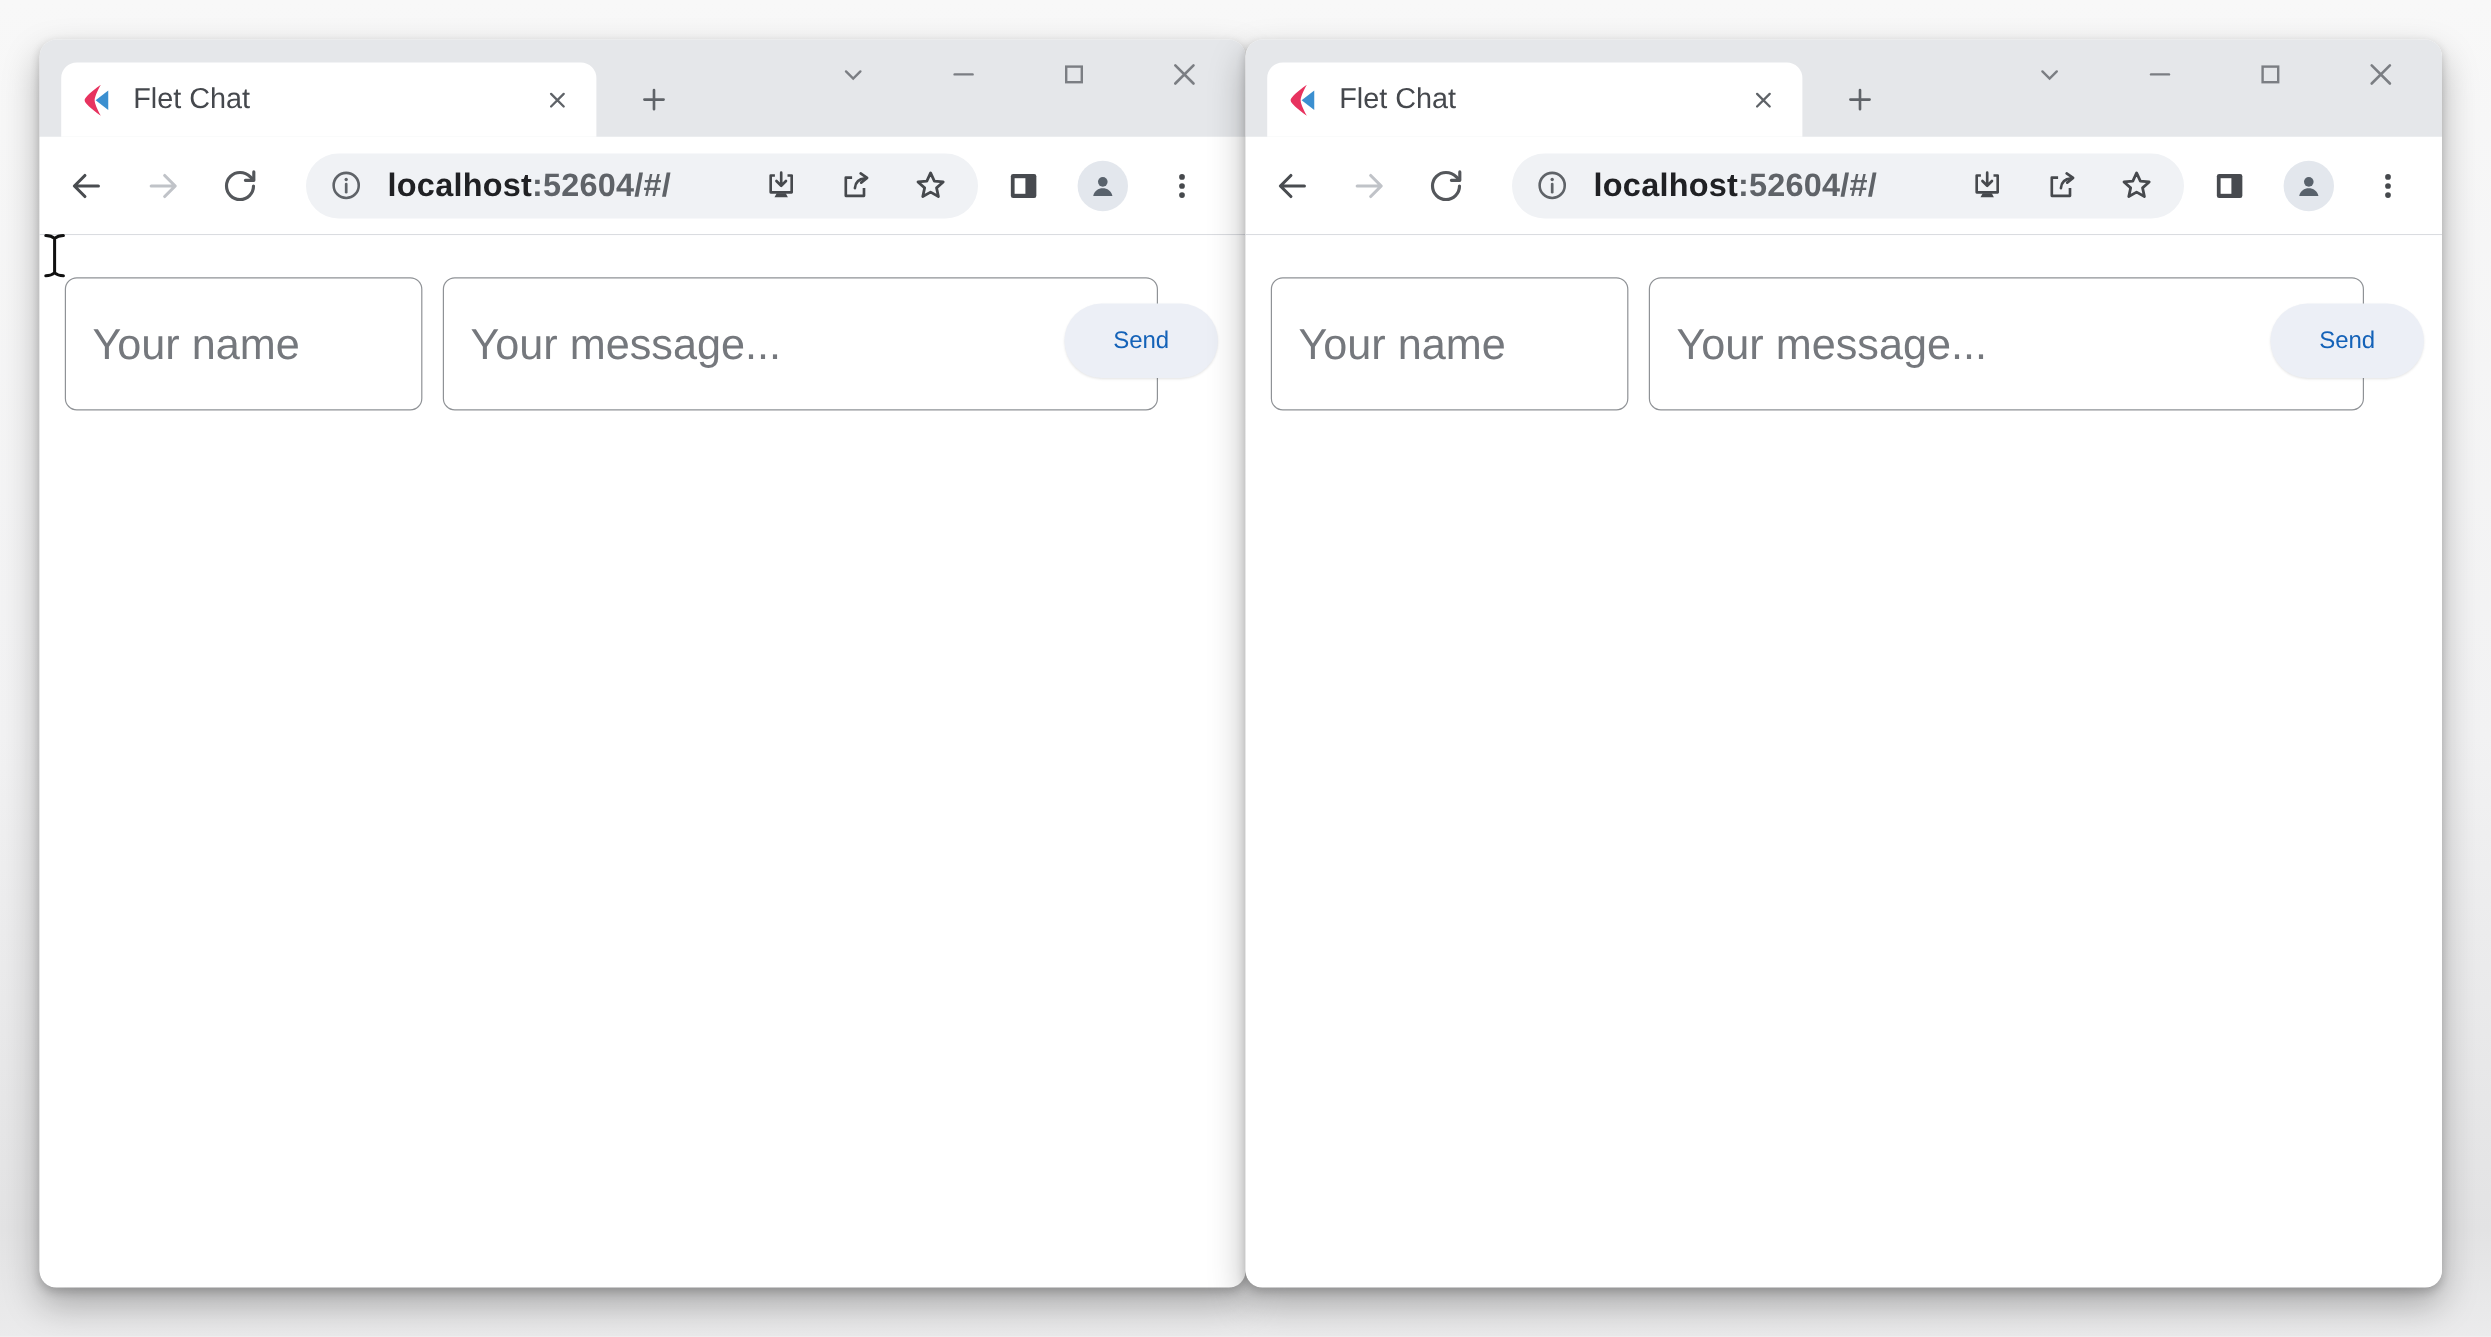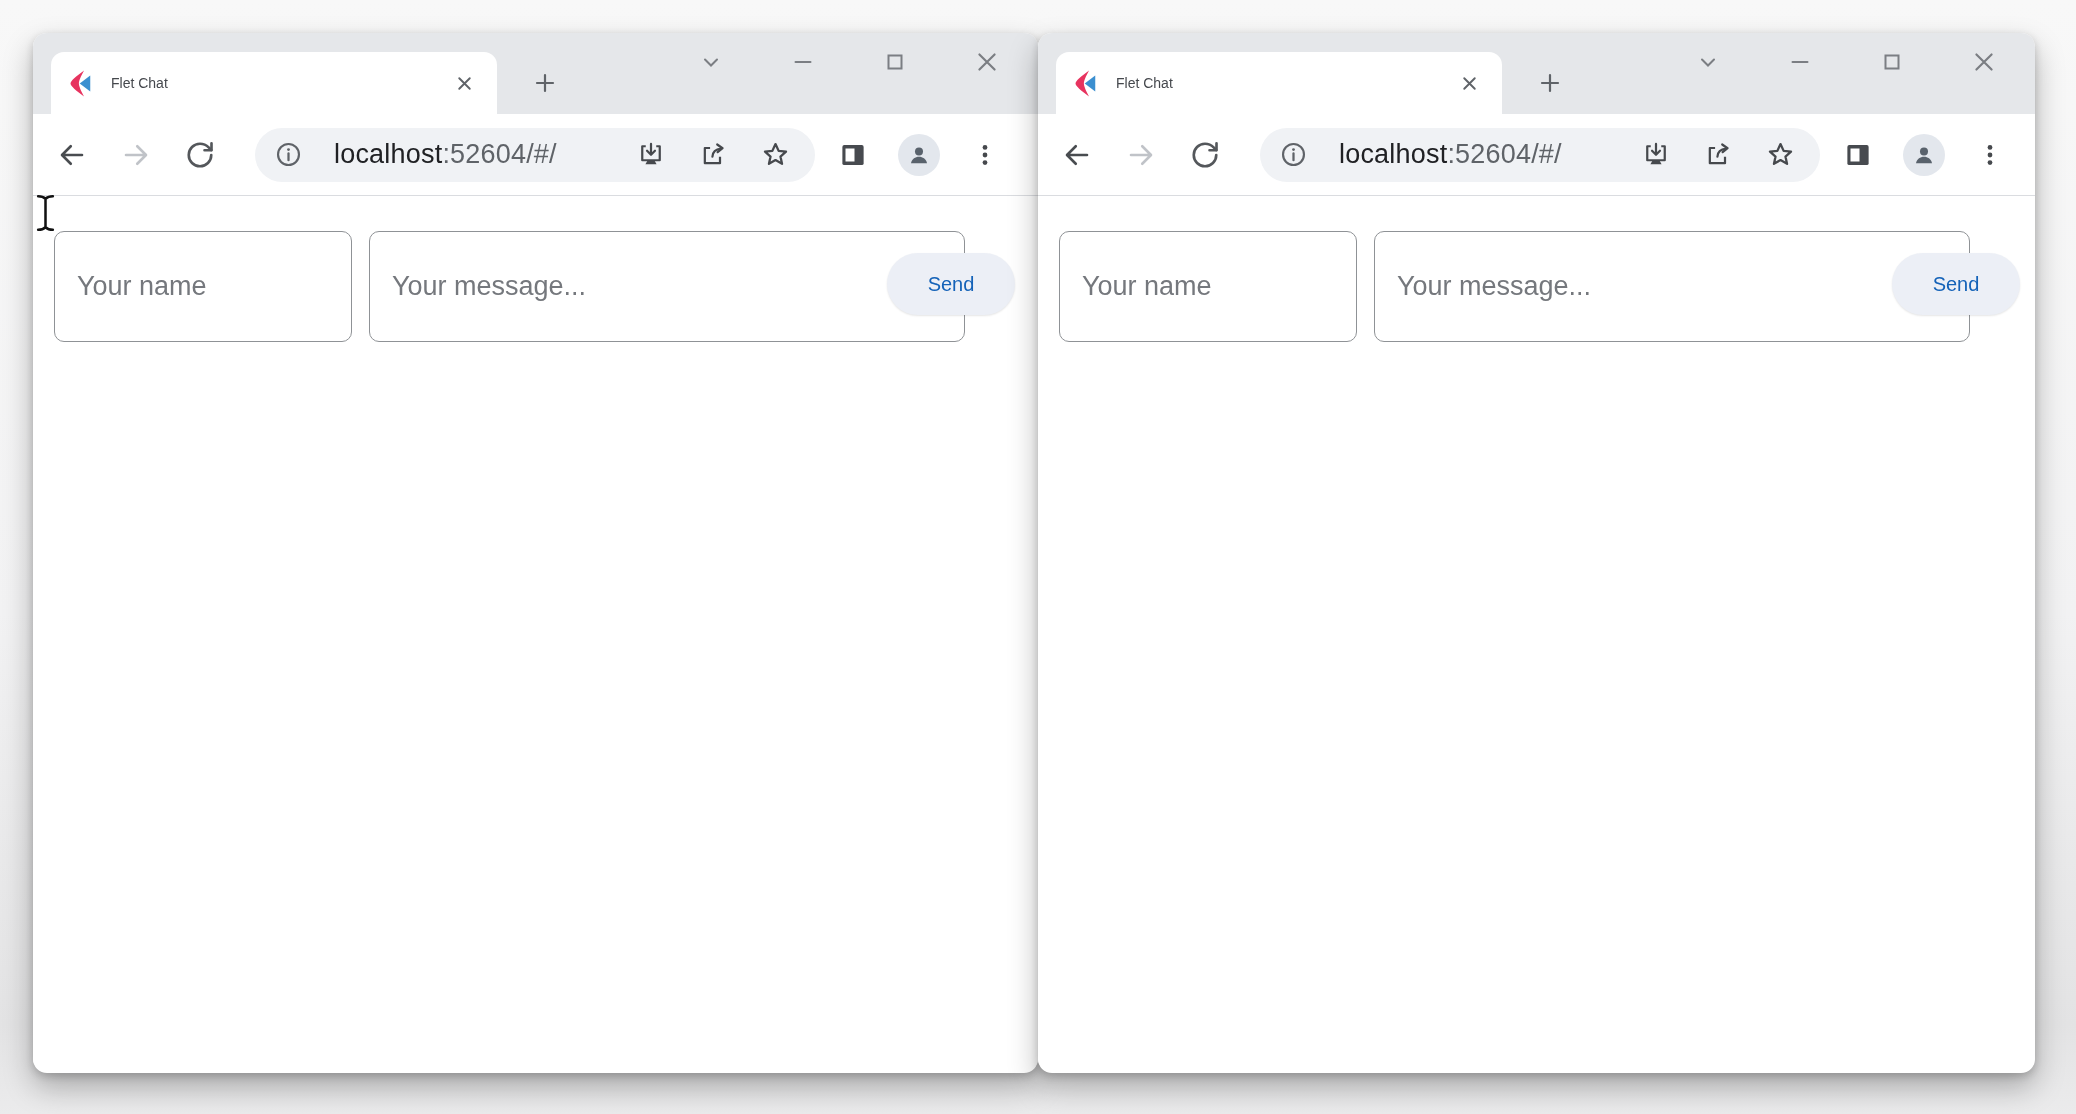--- a/index.html
+++ b/index.html
@@ -28,21 +28,21 @@
   .tab {
     position: absolute; left: 18px; top: 19px;
     width: 446px; height: 62px;
     background: #ffffff;
     border-radius: 13px 13px 0 0;
     display: flex; align-items: center;
     padding: 0 16px;
   }
   .favicon { width: 27px; height: 27px; flex: 0 0 auto; }
   .tab-title {
-    margin-left: 17px; font-size: 14px; color: #45484d;
+    margin-left: 17px; font-size: 24px; color: #45484d;
     white-space: nowrap; overflow: hidden; flex: 1 1 auto;
   }
   .tab-close {
     width: 34px; height: 34px; border-radius: 50%;
     display: flex; align-items: center; justify-content: center;
     flex: 0 0 auto; cursor: pointer;
   }
   .newtab-btn {
     position: absolute; left: 492px; top: 30px;
     width: 40px; height: 40px; border-radius: 50%;
@@ -70,21 +70,21 @@
     width: 44px; height: 44px; border-radius: 50%; flex: 0 0 auto;
     display: flex; align-items: center; justify-content: center;
     margin-right: 20px; cursor: pointer;
   }
   .omnibox {
     margin-left: 13px; width: 560px; height: 54px; flex: 0 0 auto;
     background: #f0f2f5; border-radius: 27px;
     display: flex; align-items: center;
     padding: 0 20px;
   }
-  .url-text { margin-left: 32px; font-size: 27px; letter-spacing: .2px; white-space: nowrap; }
+  .url-text { margin-left: 21px; font-size: 27px; letter-spacing: .2px; white-space: nowrap; font-weight: bold; }
   .url-host { color: #202124; }
   .url-path { color: #5f6368; }
   .omni-spacer { flex: 1 1 auto; }
   .omni-icon {
     width: 40px; height: 40px; margin-left: 22px; flex: 0 0 auto;
     display: flex; align-items: center; justify-content: center;
     cursor: pointer;
   }
   .tool-right { display: flex; margin-left: 16px; }
   .tool-right .tr-btn {
@@ -101,21 +101,21 @@
   
   .content {
     position: relative; height: 876px; background: #ffffff;
     border-radius: 0 0 14px 14px;
   }
   .text-cursor { position: absolute; left: 2px; top: -3px; }
   .chat-form input {
     position: absolute; top: 35px; height: 111px;
     border: 1.7px solid #8f9296; border-radius: 10px;
     font-family: "Liberation Sans", sans-serif;
-    font-size: 27px; color: #202124;
+    font-size: 36px; color: #202124;
     padding: 0 22px; background: #ffffff; outline: none;
   }
   .chat-form input::placeholder { color: #75787d; opacity: 1; }
   .name-input    { left: 21px;  width: 298px; }
   .message-input { left: 336px; width: 596px; }
   .send-btn {
     position: absolute; left: 854px; top: 57px;
     width: 128px; height: 62px;
     background: #eceff6; color: #1462b8;
     border: none; border-radius: 31px;

